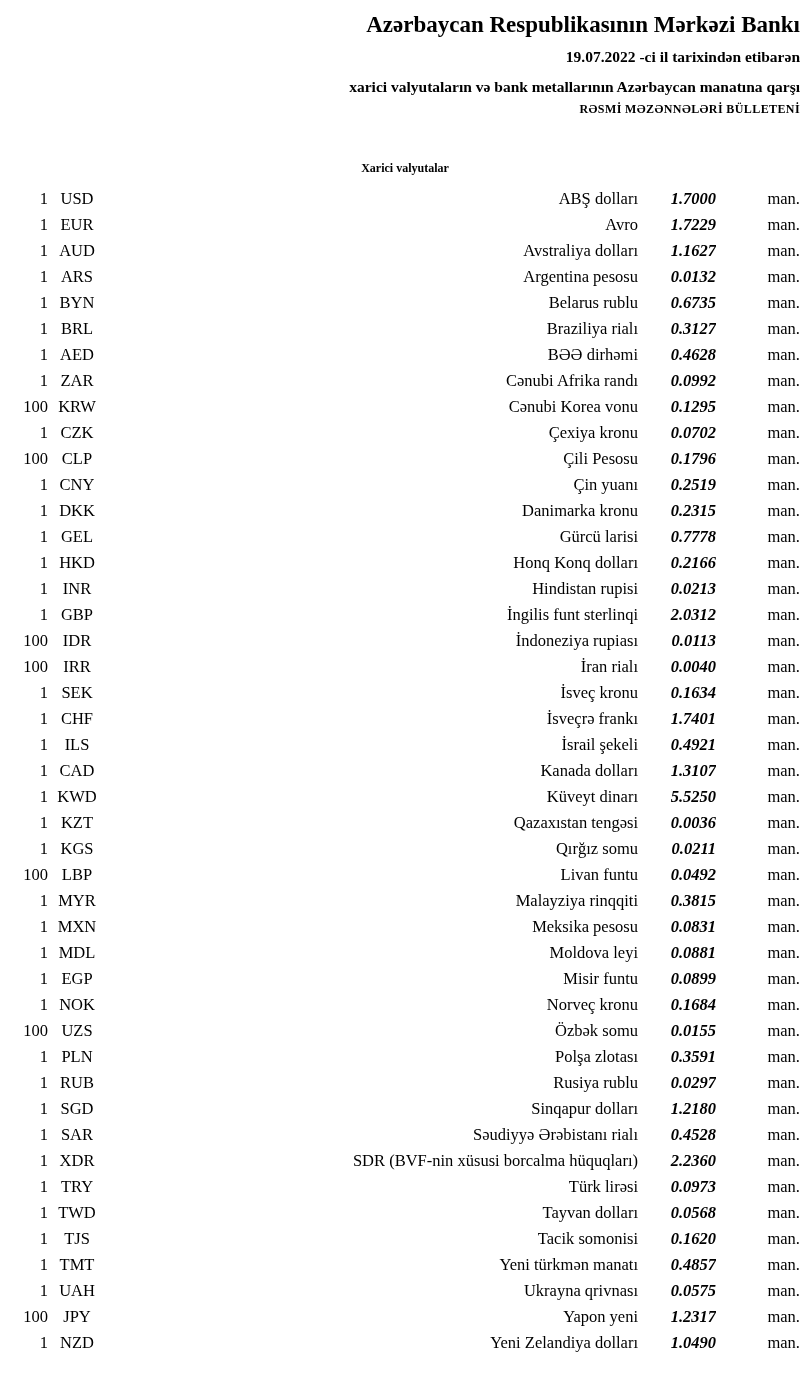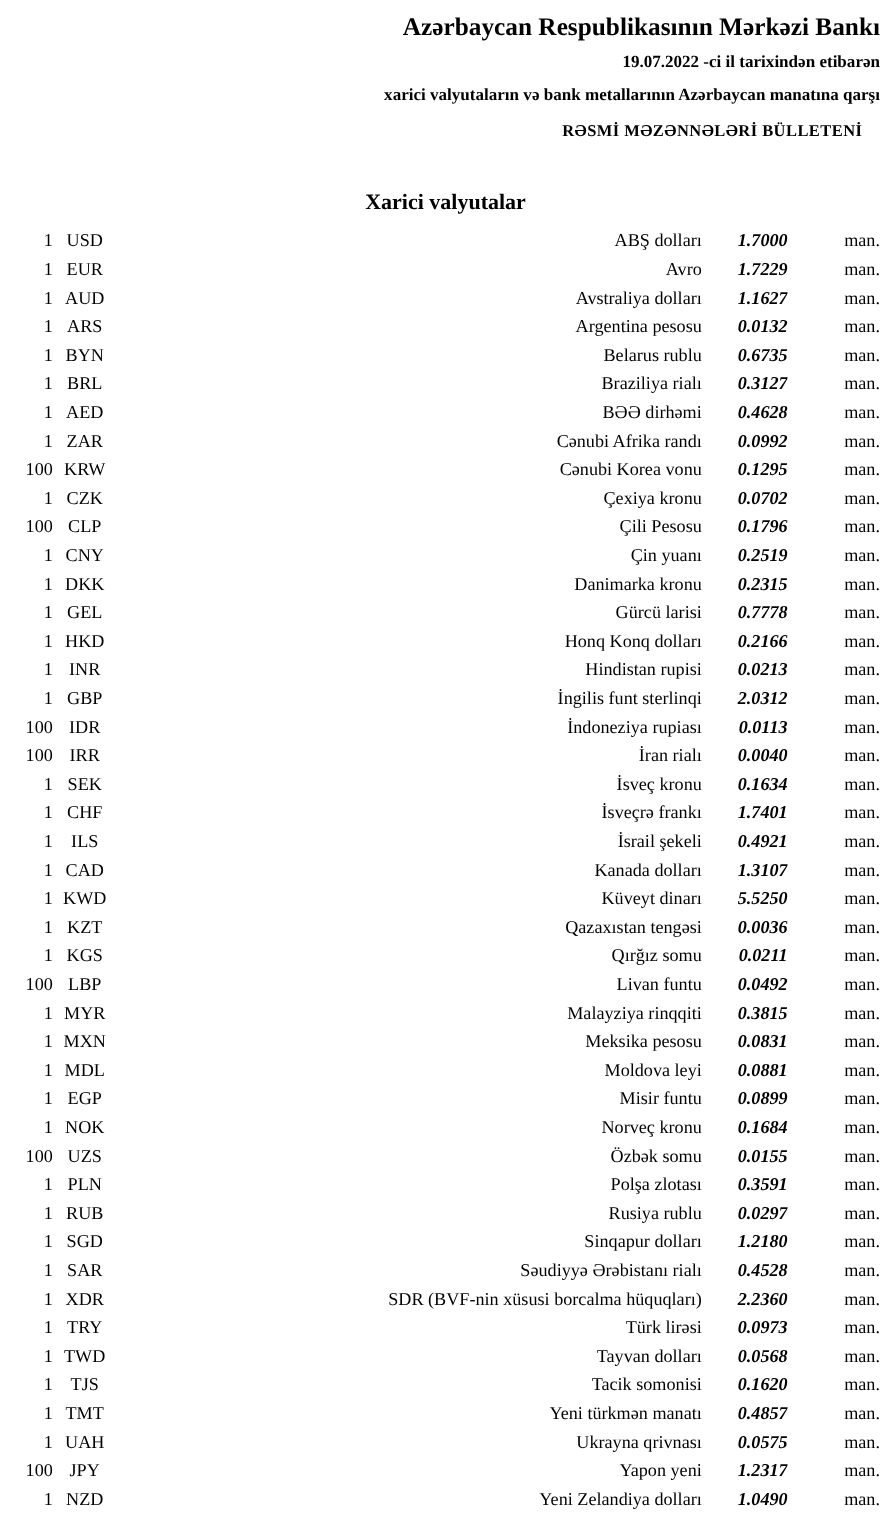--- a/index.html
+++ b/index.html
@@ -26,28 +26,28 @@
     font-size: 15.5px;
     font-weight: bold;
     margin: 0 0 12px 0;
   }
   .subtitle-line {
     font-size: 15.5px;
     font-weight: bold;
     margin: 0 0 6px 0;
   }
   .bulletin-title {
-    font-size: 15px;
+    font-size: 12px;
     font-weight: bold;
     letter-spacing: 0.4px;
-    margin: 16px;
+    margin: 0;
   }
   .section-title {
     text-align: center;
-    font-size: 20px;
+    font-size: 12px;
     font-weight: bold;
     margin: 44px 0 10px 10px;
   }
   table.rates {
     width: 100%;
     border-collapse: collapse;
     table-layout: fixed;
   }
   table.rates td {
     height: 26px;

